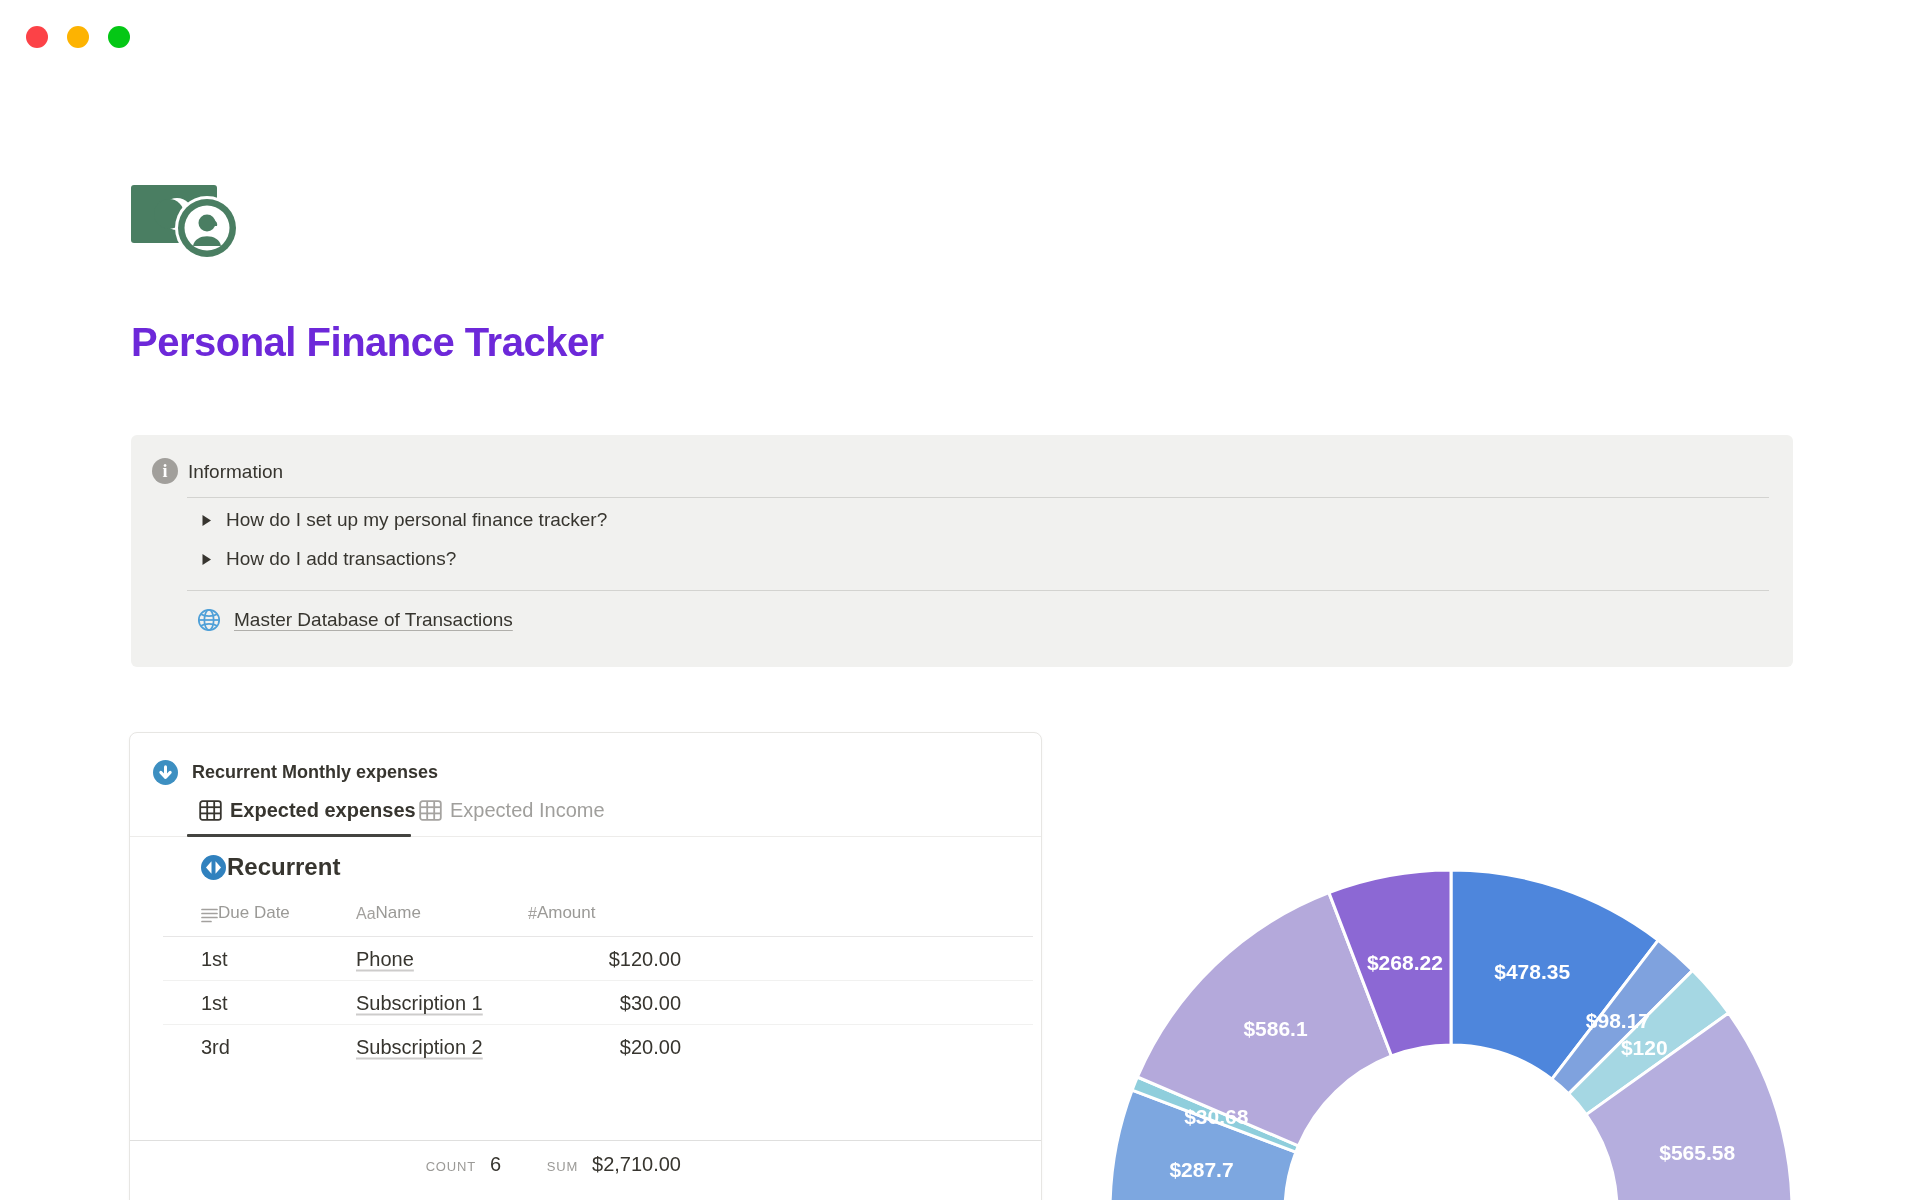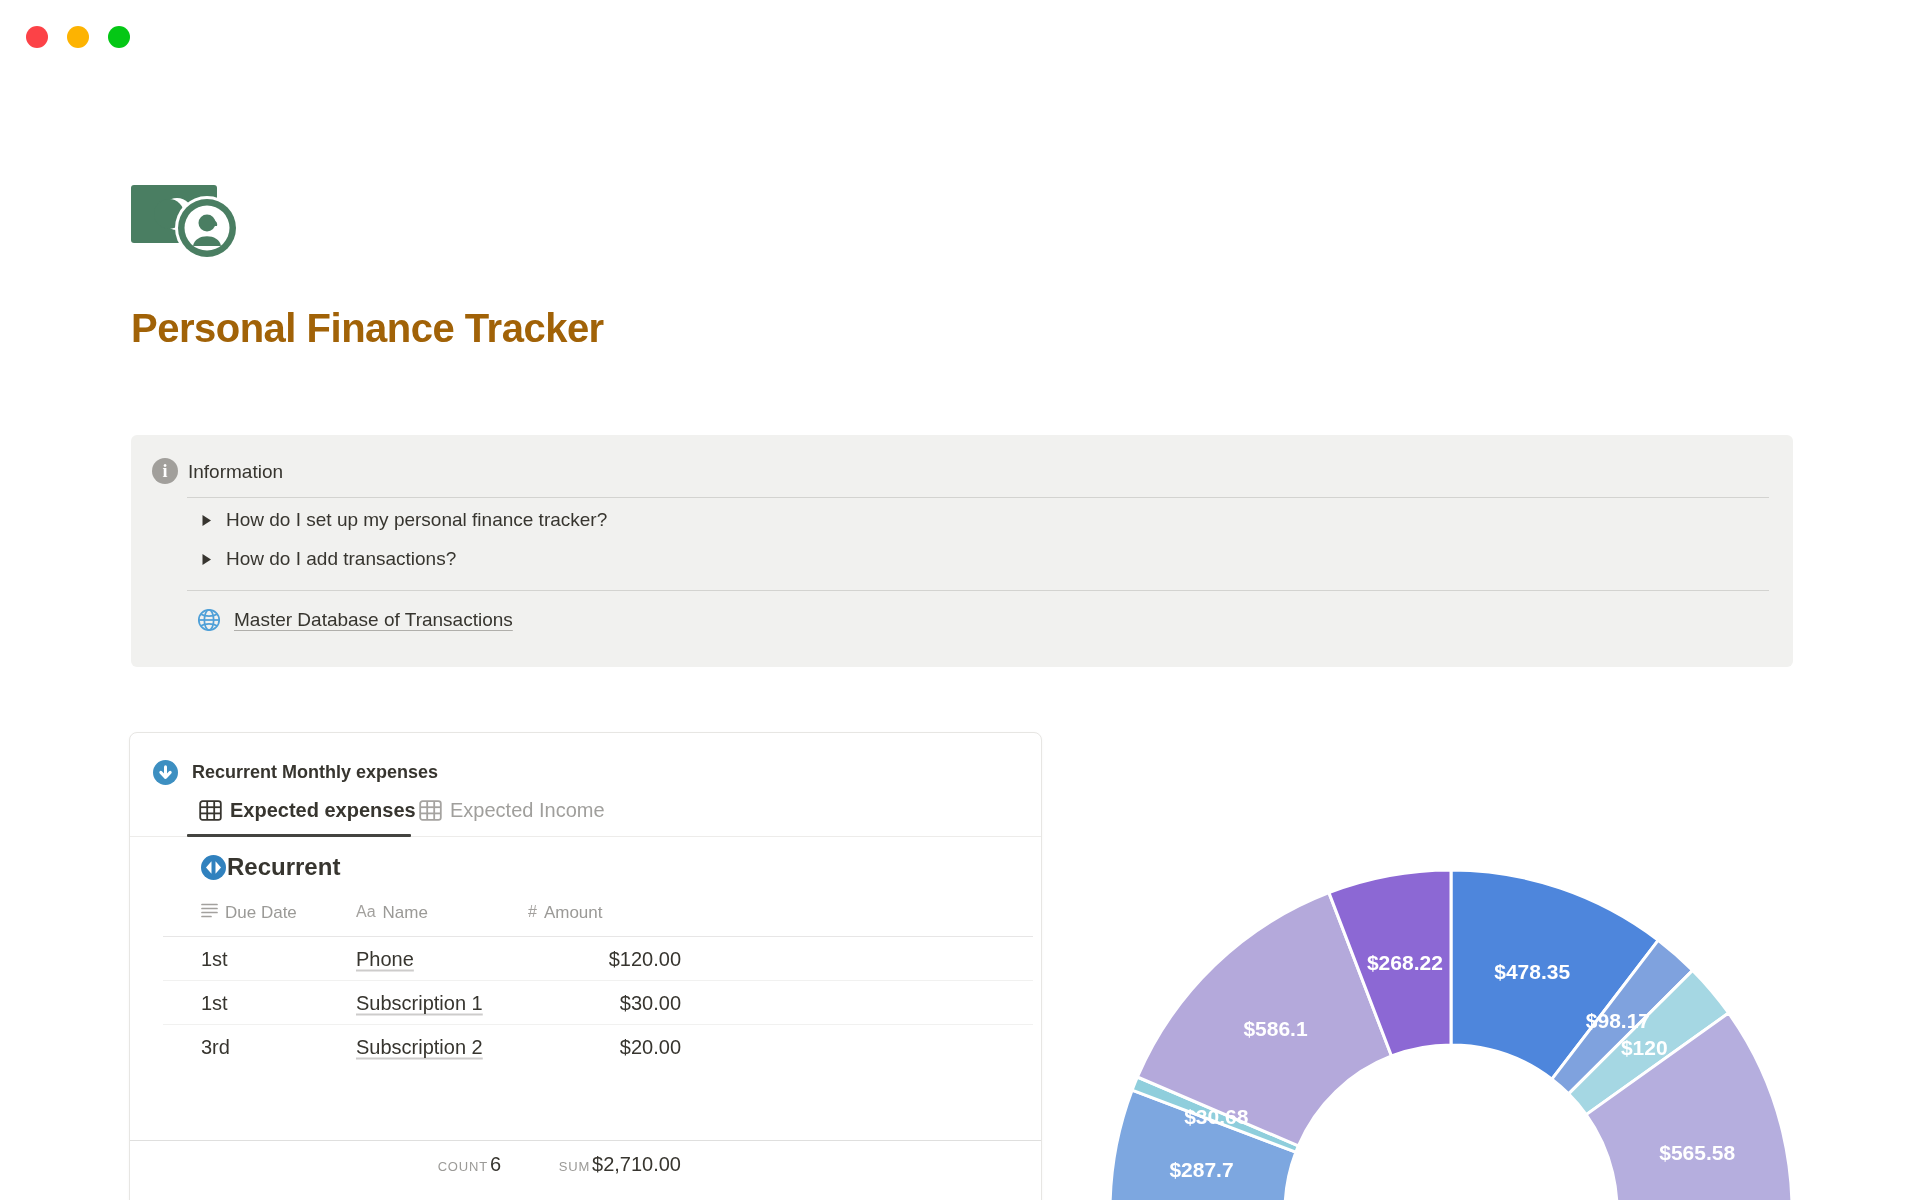--- a/index.html
+++ b/index.html
@@ -5,22 +5,22 @@
   * { margin:0; padding:0; box-sizing:border-box; }
   html,body { width:1920px; height:1200px; overflow:hidden; background:#fff;
     font-family:"Liberation Sans", sans-serif; color:#37352F; }
 
   
   .traffic { position:absolute; top:26px; left:26px; display:flex; gap:19px; }
   .traffic span { width:22px; height:22px; border-radius:50%; display:block; }
 
   
   .page-icon { position:absolute; left:131px; top:184px; }
-  .page-title { position:absolute; left:131px; top:306px; font-size:40px; font-weight:700;
-    letter-spacing:-0.5px; color:#a16207; }
+  .page-title { position:absolute; left:131px; top:320px; font-size:40px; font-weight:700;
+    letter-spacing:-0.5px; color:#6d28d9; }
 
   
   .callout { position:absolute; left:131px; top:435px; width:1662px; height:232px;
     background:#F1F1EF; border-radius:6px; }
   .callout .info-ic { position:absolute; left:21px; top:23px; width:26px; height:26px;
     border-radius:50%; background:#A19F9B; color:#fff; text-align:center;
     font-family:"Liberation Serif", serif; font-weight:700; font-size:18px; line-height:26px; }
   .callout .c-title { position:absolute; left:57px; top:26px; font-size:19px; }
   .callout .divider { position:absolute; left:56px; width:1582px; height:1px;
     background:rgba(55,53,47,0.16); }
@@ -41,39 +41,39 @@
   .tabs-border { position:absolute; left:0; right:0; top:103px; height:1px; background:#EDECEA; }
   .tab { position:absolute; top:66px; display:flex; align-items:center; gap:8px; font-size:20px; cursor:pointer; }
   .tab1 { left:69px; font-weight:700; color:#37352F; }
   .tab2 { left:289px; font-weight:400; color:#A09F9C; }
   .tab-underline { position:absolute; left:57px; width:224px; top:101px; height:3px;
     background:#444440; border-radius:1px; }
   .section-head { position:absolute; left:71px; top:120px; display:flex; align-items:center; gap:1px; }
   .section-head .t { font-size:24px; font-weight:700; }
 
   .thead { position:absolute; top:170px; left:0; width:100%; height:30px; color:#9B9A97; font-size:17px; }
-  .thead .col { position:absolute; display:flex; align-items:flex-start; gap:7px; }
+  .thead .col { position:absolute; display:flex; align-items:flex-end; }
   .col-due  { left:71px; }
   .col-name { left:226px; }
   .col-amt  { left:398px; }
   .prop-ictxt { font-size:16px; color:#A3A19E; }
   .thead-line { position:absolute; left:33px; width:870px; top:203px; height:1px; background:rgba(55,53,47,0.12); }
 
   .rows-wrap { position:absolute; left:0; top:204px; width:100%; height:203px; overflow:hidden; }
   .trow { position:relative; height:44px; font-size:20px; }
   .trow .divider { position:absolute; bottom:0; left:33px; width:870px; height:1px; background:rgba(55,53,47,0.07); }
   .cell { position:absolute; top:50%; transform:translateY(-50%); white-space:nowrap; }
   .cell.due { left:71px; }
   .cell.name { left:226px; text-decoration:underline; text-decoration-color:rgba(55,53,47,0.25);
     text-underline-offset:4px; cursor:pointer; }
   .cell.amt { right:360px; }
 
   .tfoot { position:absolute; left:0; top:407px; width:100%; height:46px; background:#fff;
     border-top:1px solid rgba(55,53,47,0.16); }
-  .calc { position:absolute; top:50%; transform:translateY(-50%); display:flex; align-items:baseline; gap:2px; }
+  .calc { position:absolute; top:50%; transform:translateY(-50%); display:flex; align-items:baseline; gap:14px; }
   .calc .lbl { font-size:13px; letter-spacing:0.8px; color:#9B9A97; }
   .calc .val { font-size:20px; color:#37352F; }
   .calc-count { right:540px; }
   .calc-sum { right:360px; }
 
   
   .chart { position:absolute; left:1050px; top:820px; }
 </style>
 </head>
 <body>

